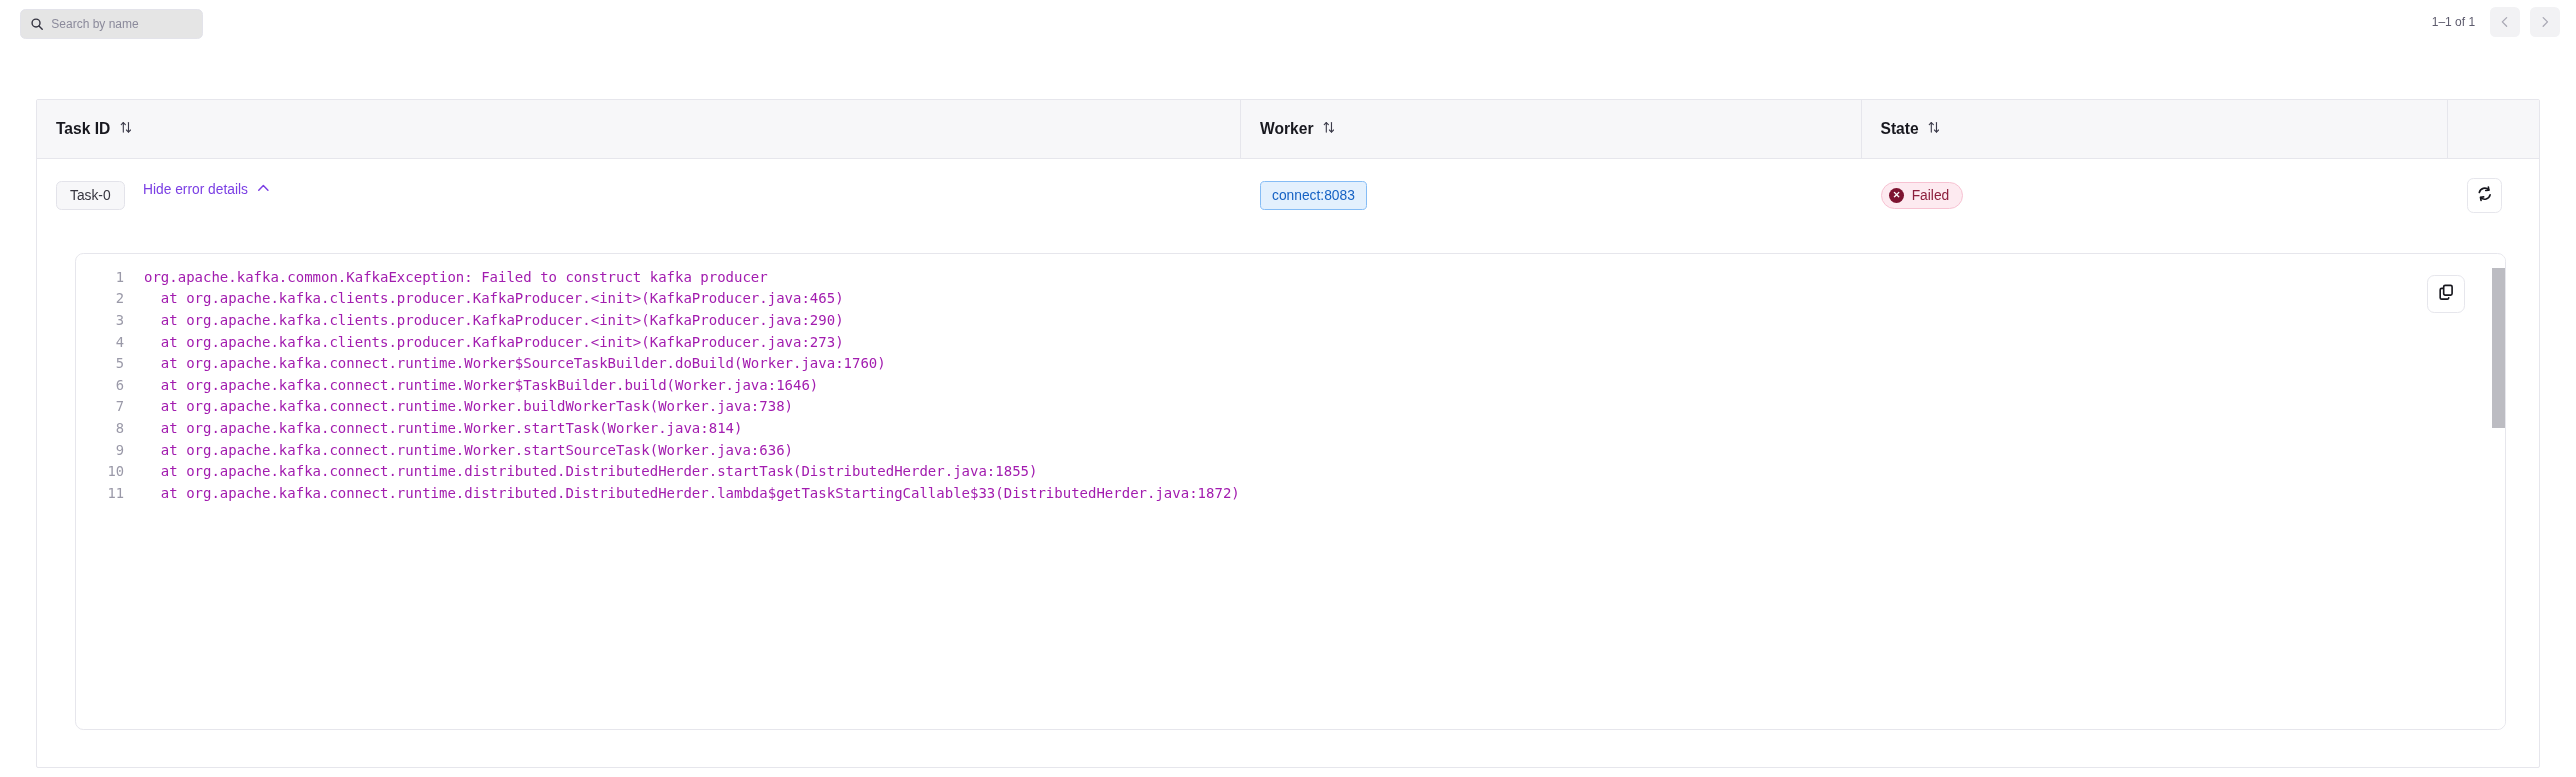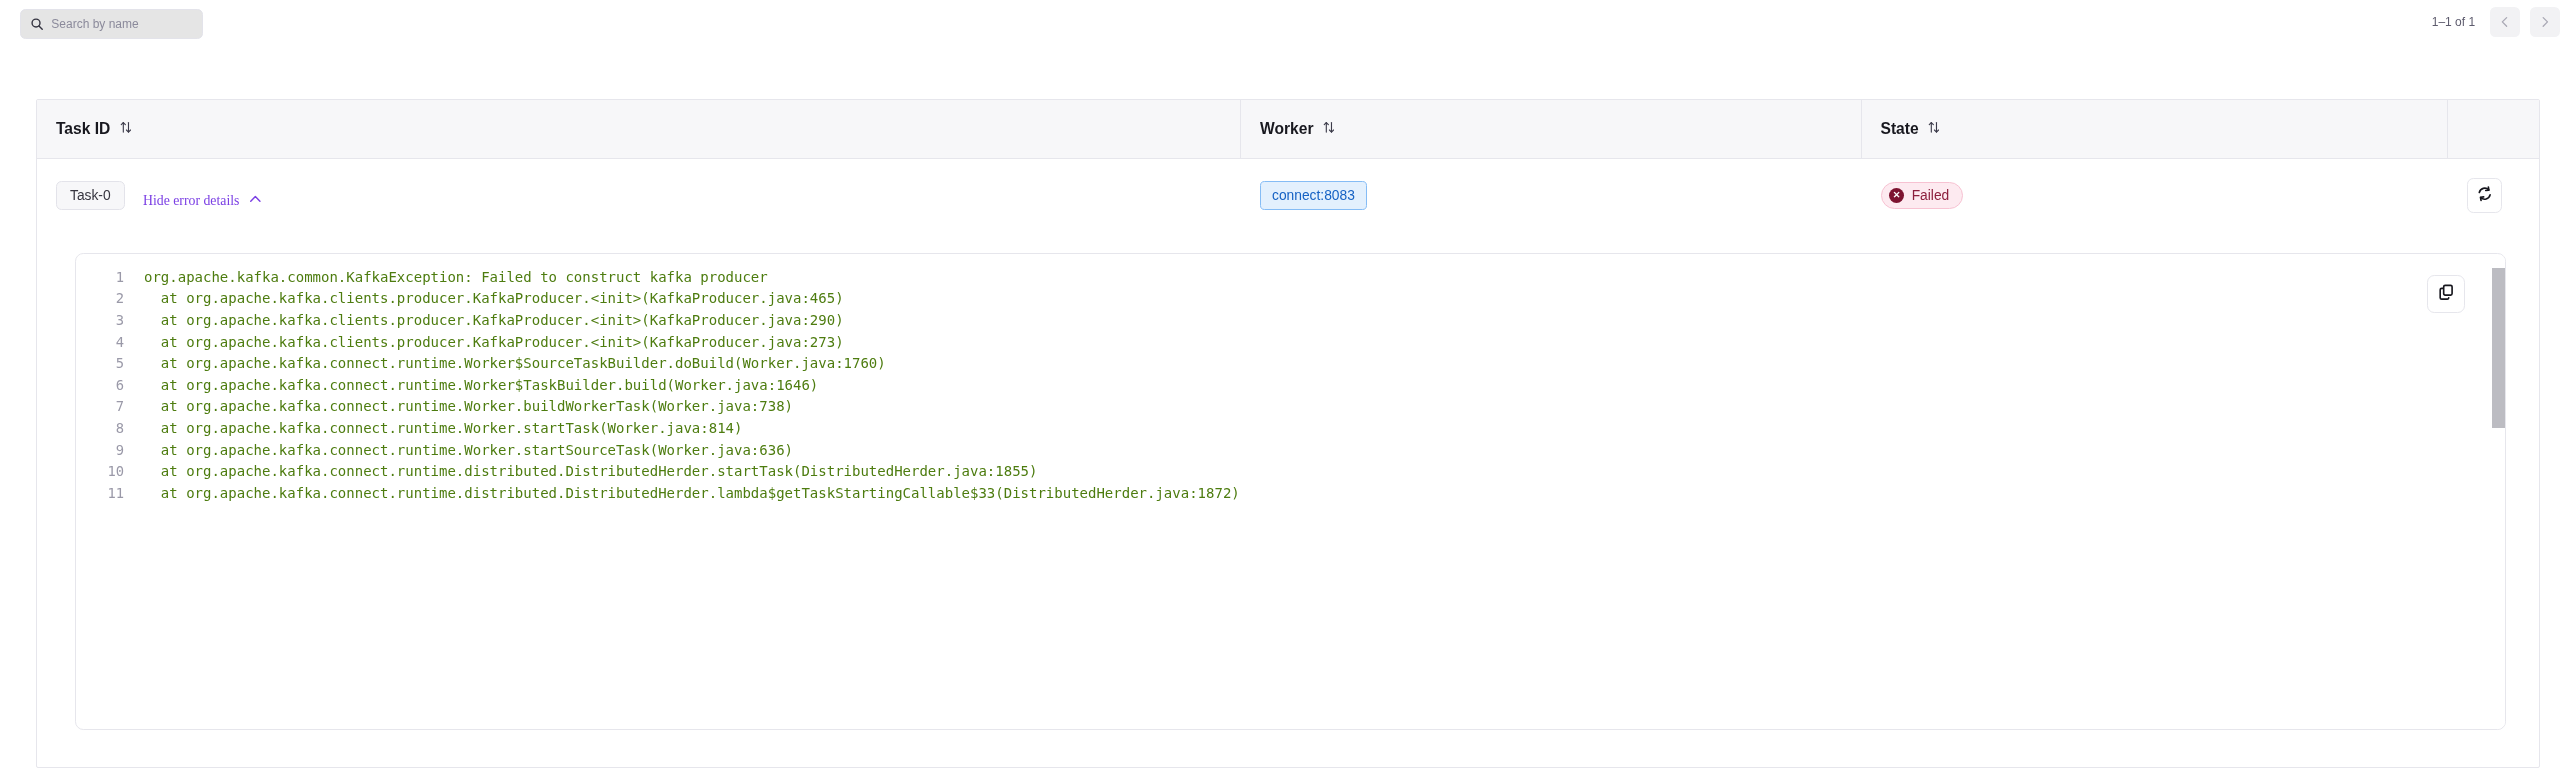--- a/index.html
+++ b/index.html
@@ -69,36 +69,36 @@
   .th-worker{ width: 621px; }
   .th-state { width: 587px; }
   .th-actions { width: 91px; }
   .sort-ico { display: block; }
 
   
   .row { padding: 0; }
   .row-main {
     height: 73px; display: flex; align-items: center;
   }
-  .cell { display: flex; align-items: flex-end; padding: 0 19px; }
+  .cell { display: flex; align-items: flex-start; padding: 0 19px; }
   .c-task  { width: 1205px; gap: 18.3px; }
   .c-worker{ width: 621px; }
   .c-state { width: 587px; }
   .c-actions { width: 91px; justify-content: flex-start; }
 
   .task-badge {
     border: 0.9px solid #e3e3ea; border-radius: 5.5px;
     background: #f7f7f9; color: #36353f;
     font-size: 13.8px; padding: 6.4px 13px;
   }
   .link-toggle {
     color: #7b3fe4; font-size: 13.8px;
     display: inline-flex; align-items: center; gap: 8.3px;
     cursor: pointer; background: none; border: none;
-    font-family: Liberation Serif, serif;
+    font-family: Liberation Sans, sans-serif;
   }
   .worker-badge {
     border: 0.9px solid #85bcf5; border-radius: 4.6px;
     background: #e3f0fd; color: #1662c4;
     font-size: 13.8px; padding: 6.4px 11px;
     cursor: pointer;
   }
   .state-badge {
     border: 0.9px solid #f7c2d2; border-radius: 916px;
     background: #fdeaf0; color: #8c1f3d;
@@ -131,21 +131,21 @@
   }
   .log-lines { padding: 12px 0 0 0; }
   .log-line { display: flex; height: 21.6px; align-items: center; }
   .ln-no {
     width: 68px; flex: none; text-align: right; padding-right: 20px;
     font-family: "DejaVu Sans Mono", monospace;
     font-size: 13.8px; color: #9a99a8;
   }
   .ln-txt {
     font-family: "DejaVu Sans Mono", monospace;
-    font-size: 14px; color: #4d7c0f; white-space: pre;
+    font-size: 14px; color: #a21caf; white-space: pre;
   }
   .copy-btn {
     position: absolute; right: 40px; top: 21px;
     width: 38px; height: 38px;
     border: 0.9px solid #e6e6ec; border-radius: 7.3px;
     background: #fff;
     display: flex; align-items: center; justify-content: center;
     cursor: pointer;
   }
   .scrollbar {

